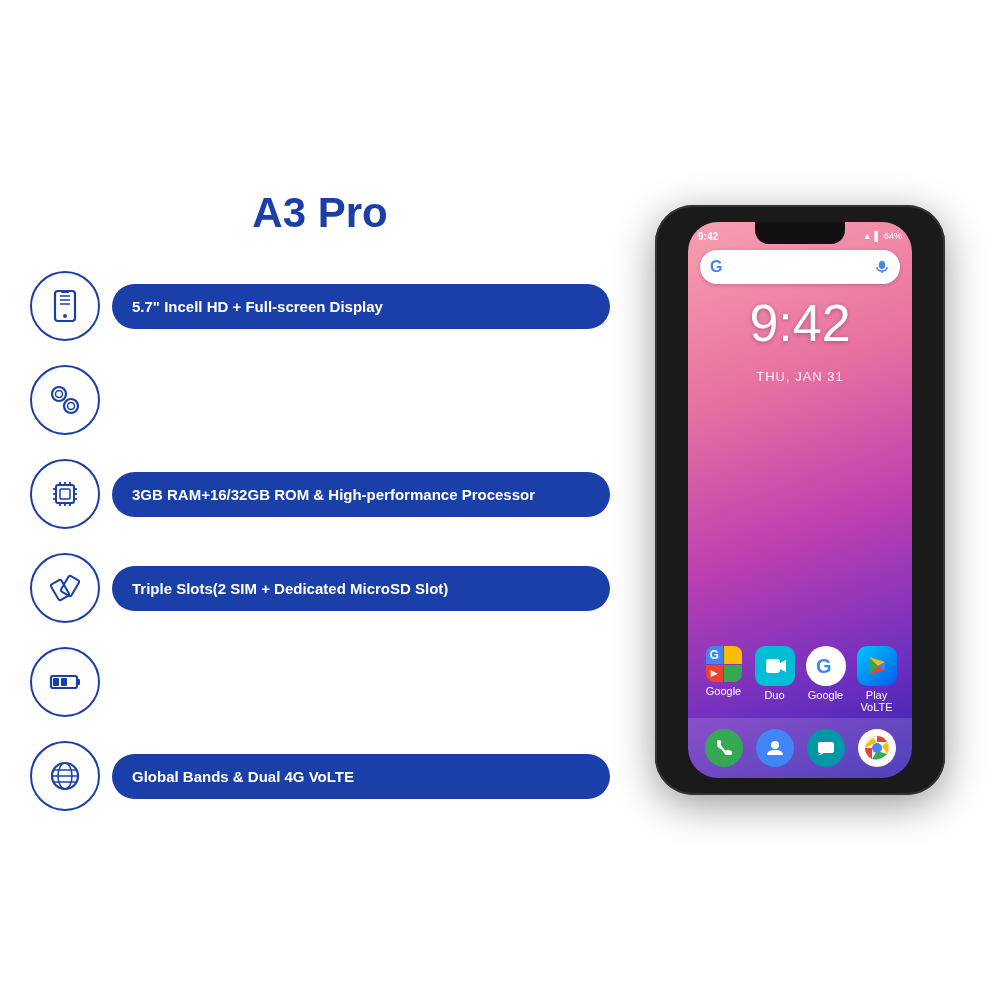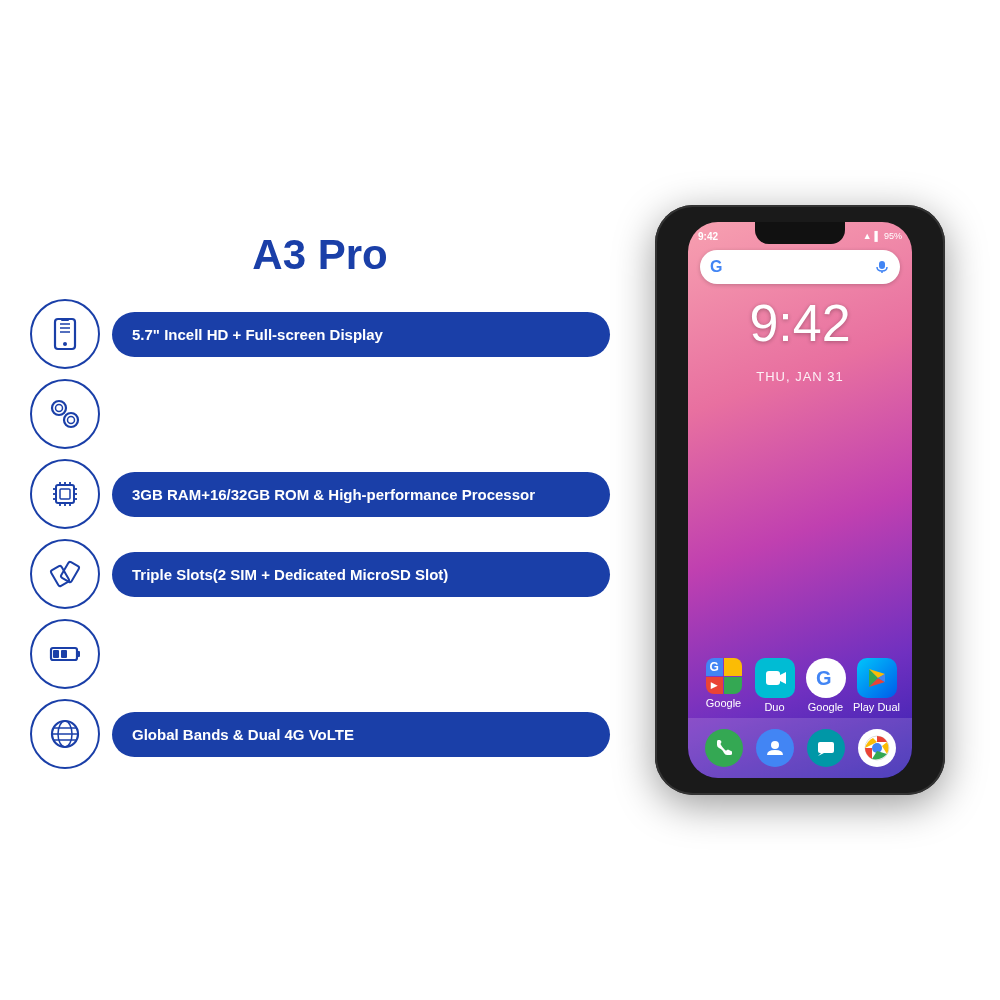--- a/index.html
+++ b/index.html
@@ -20,21 +20,21 @@
       flex-direction: row;
       align-items: center;
       padding: 40px 30px;
       gap: 20px;
     }
     .left-panel {
       flex: 1;
       display: flex;
       flex-direction: column;
       align-items: flex-start;
-      gap: 10px;
+      gap: 24px;
     }
     .product-title {
       font-size: 42px;
       font-weight: bold;
       color: #1a3fa8;
       margin-bottom: 10px;
       width: 100%;
       text-align: center;
     }
     .feature-row {
@@ -363,21 +363,21 @@
     <div class="phone-outer">
       <div class="phone-screen">
 
         <div class="phone-notch"></div>
 
         <div class="status-bar">
           <span class="status-time">9:42</span>
           <div class="status-icons">
             <span>▲</span>
             <span>▌</span>
-            <span>95%</span>
+            <span>64%</span>
           </div>
         </div>
 
         <div class="search-bar">
           <span class="search-g">G</span>
           <div class="search-bar-spacer"></div>
           <div class="search-mic">
             <svg width="14" height="14" viewBox="0 0 14 14">
               <rect x="4" y="1" width="6" height="8" rx="3" fill="#4285F4"></rect>
               <path d="M2 7 Q2 11 7 11 Q12 11 12 7" fill="none" stroke="#4285F4" stroke-width="1.5"></path>
@@ -426,21 +426,21 @@
             <div class="app-icon">
               <div class="app-icon-img" style="background: linear-gradient(135deg,#00c6fb,#005bea); border-radius:10px;">
                 <svg width="24" height="24" viewBox="0 0 24 24">
                   <polygon points="5,3 21,12 5,21" fill="none"></polygon>
                   <polygon points="4,3 4,21 13,12" fill="#34A853"></polygon>
                   <polygon points="4,3 13,12 20,8" fill="#FBBC05"></polygon>
                   <polygon points="4,21 13,12 20,16" fill="#EA4335"></polygon>
                   <polygon points="20,8 20,16 13,12" fill="#4285F4"></polygon>
                 </svg>
               </div>
-              <span class="app-label">Play Dual</span>
+              <span class="app-label">Play VoLTE</span>
             </div>
           </div>
         </div>
 
         <div class="phone-dock">
 
           <div class="dock-icon" style="background:#34A853;">
             <svg width="20" height="20" viewBox="0 0 20 20">
               <path d="M4 2 Q3 2 3 4 L3 7 Q3 9 5 10 Q7 11 8 12 Q9 13 10 15 Q11 17 13 17 L16 17 Q18 17 18 16 L18 14 Q18 13 17 13 L15 12 Q14 11 13 12 Q12 13 11 12 Q8 9 7 7 Q6 6 7 5 Q8 4 7 3 L6 2 Z" fill="#fff"></path>
             </svg>

